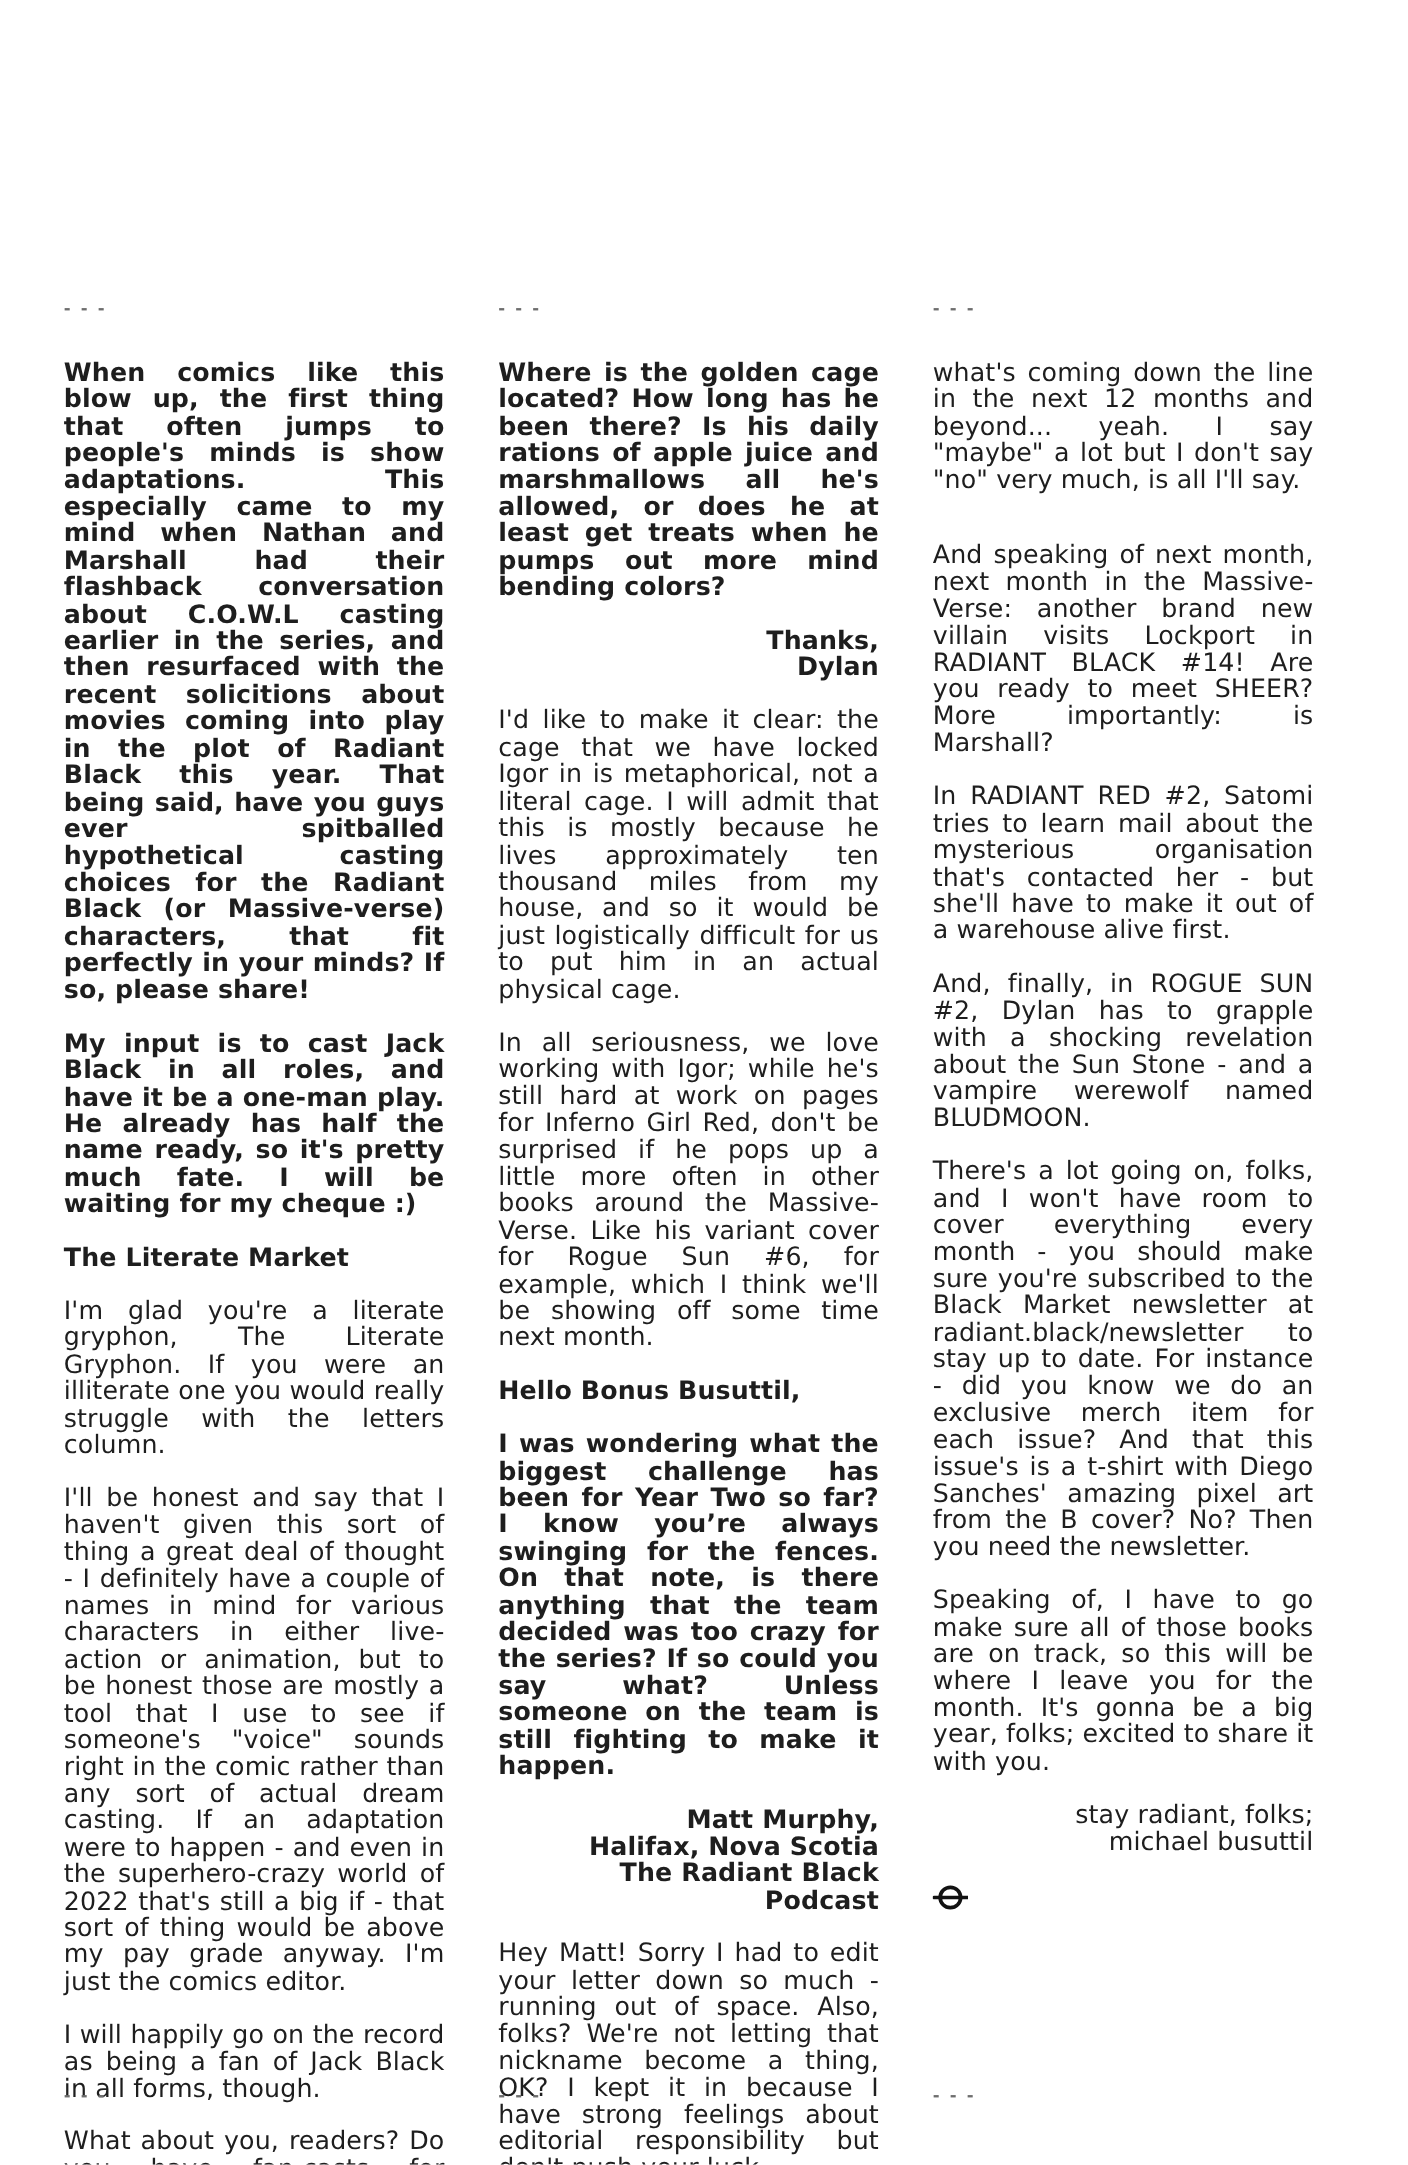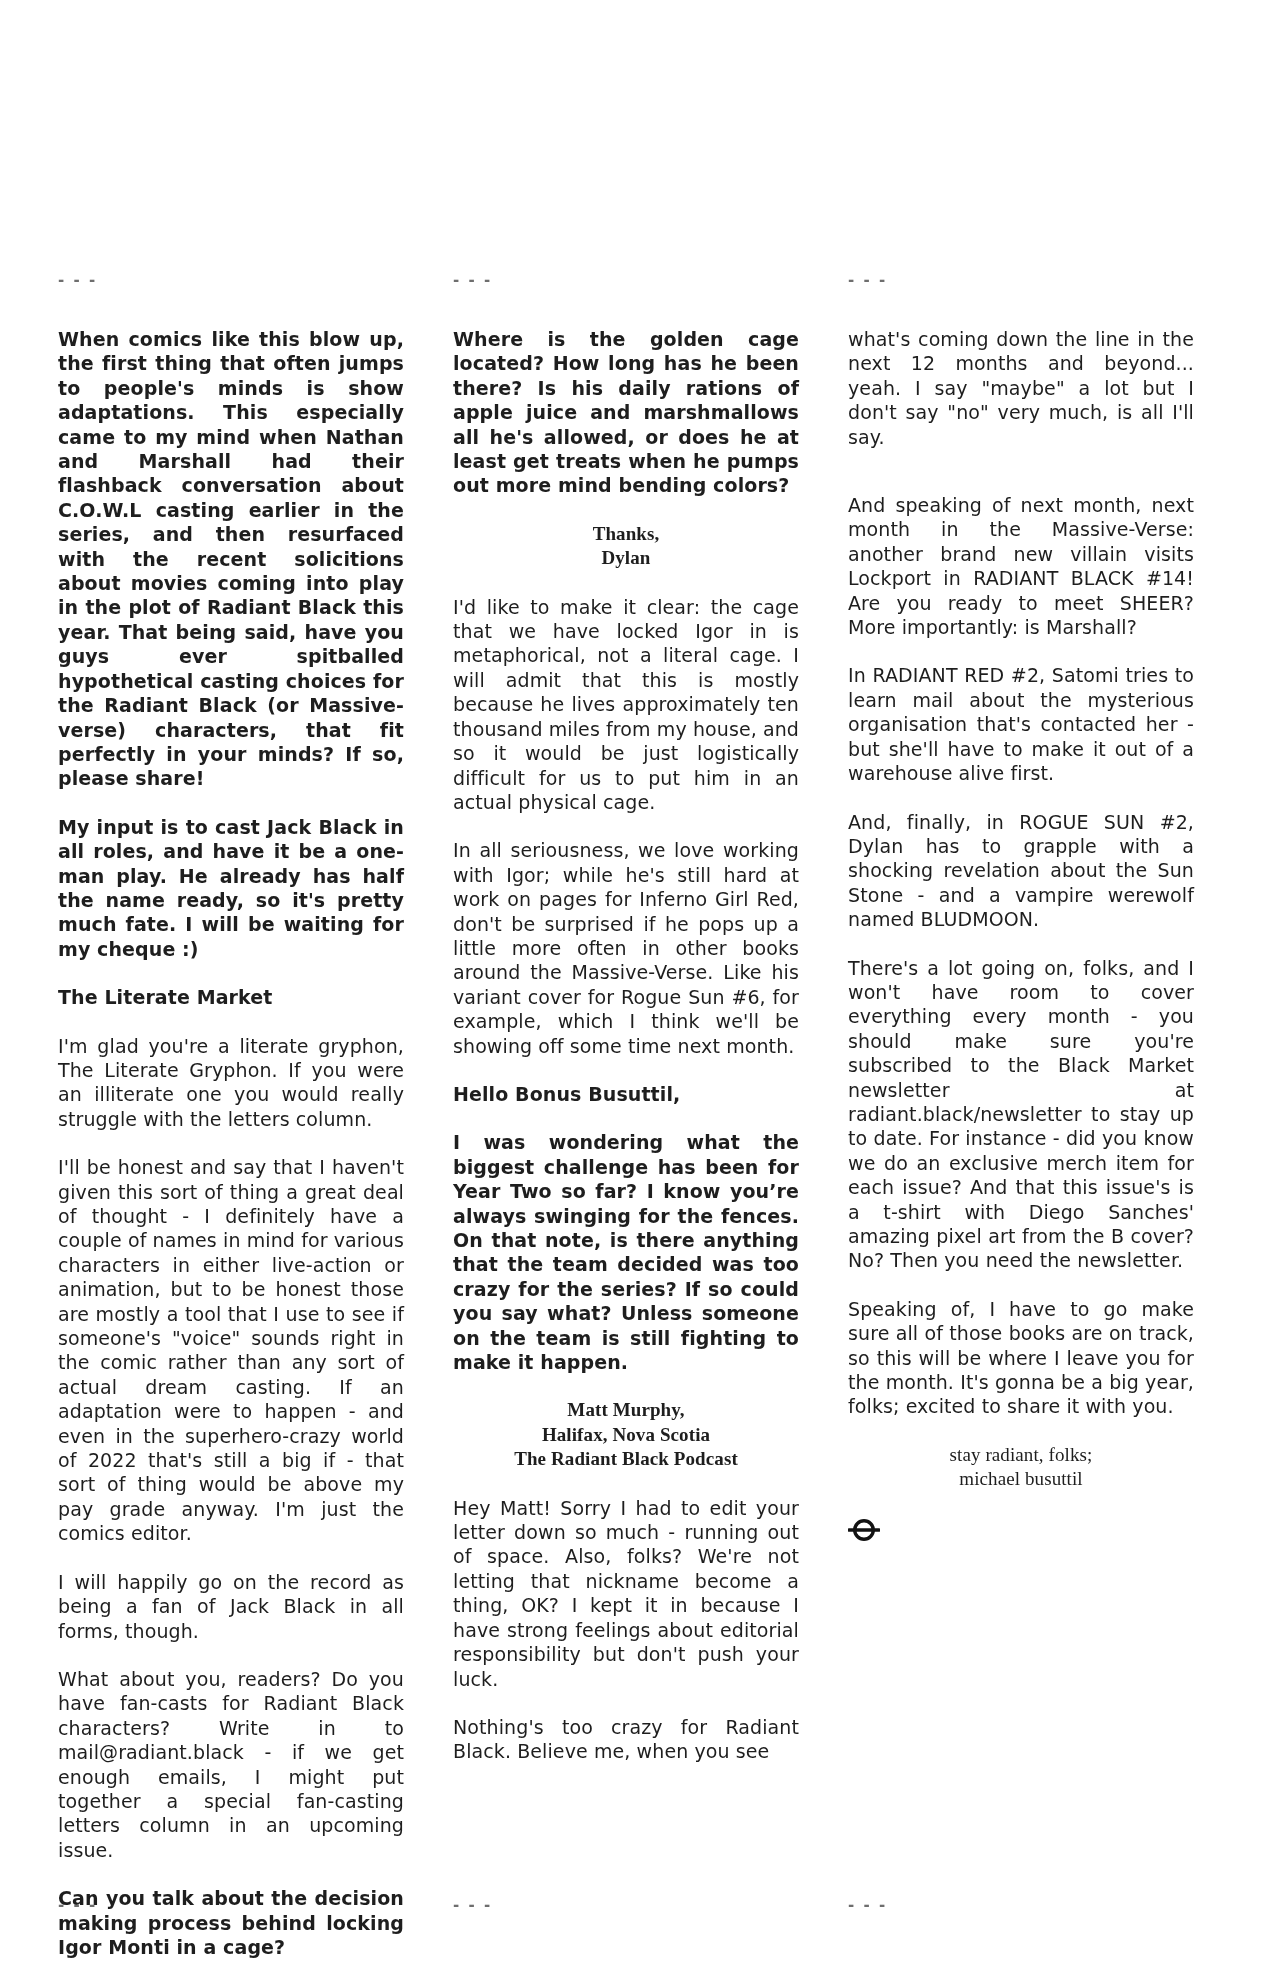--- a/index.html
+++ b/index.html
@@ -36,29 +36,29 @@
   .divider-top { position: absolute; top: 0; left: 0; }
   .divider-bottom { position: absolute; bottom: 0; left: 0; }
   .col-body {
     position: absolute;
     top: 57px;
     left: 0;
     right: 0;
   }
   .para {
     margin: 0 0 24px 0;
-    font-size: 19px;
+    font-size: 23px;
     line-height: 24.4px;
     color: #1e1e1e;
     text-align: justify;
     letter-spacing: 0.1px;
     overflow-wrap: break-word;
   }
   .para.bold { font-weight: bold; }
-  .para.lines { text-align: center; font-family: Liberation Serif, serif; }
+  .para.lines { text-align: right; }
   .para.gap-lg { margin-bottom: 44px; }
   .it { font-style: italic; }
   .signoff-icon {
     margin-top: 14px;
     width: 32px;
     height: 28px;
   }
   .signoff-icon svg { display: block; }
 </style>
 </head>

